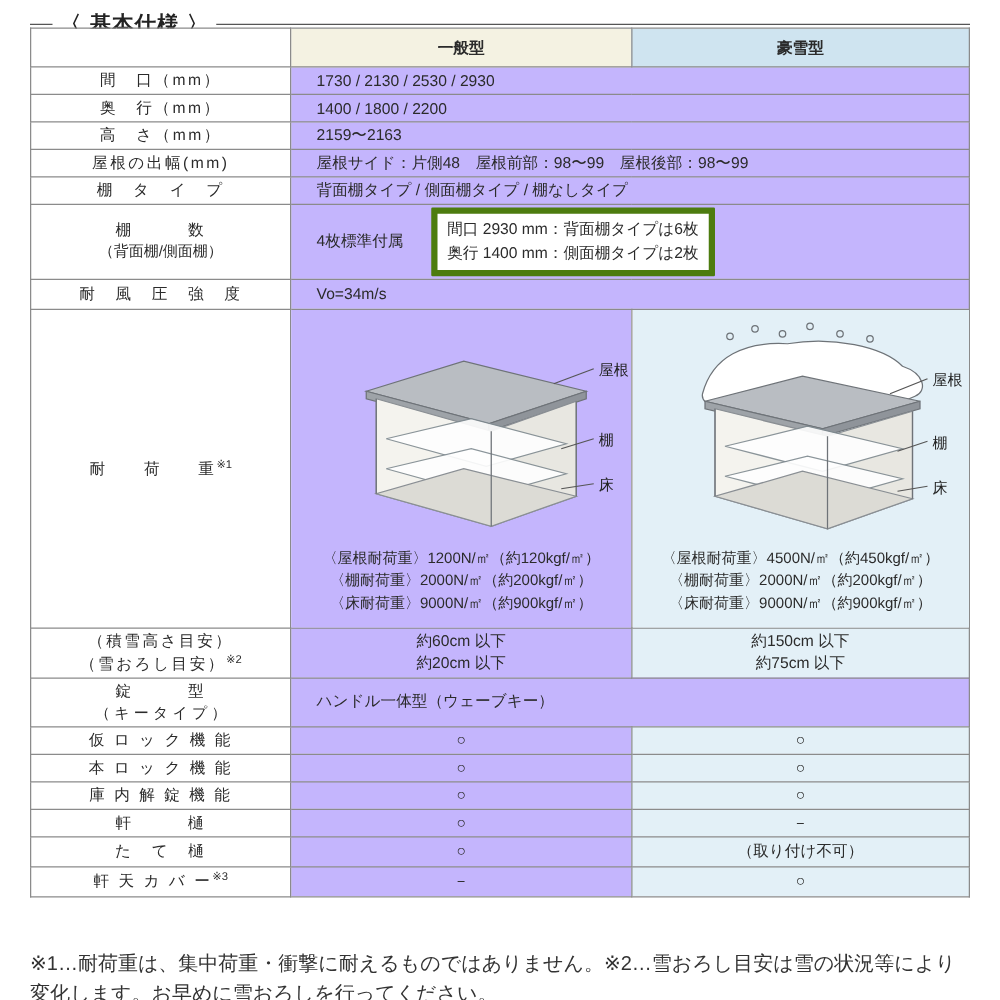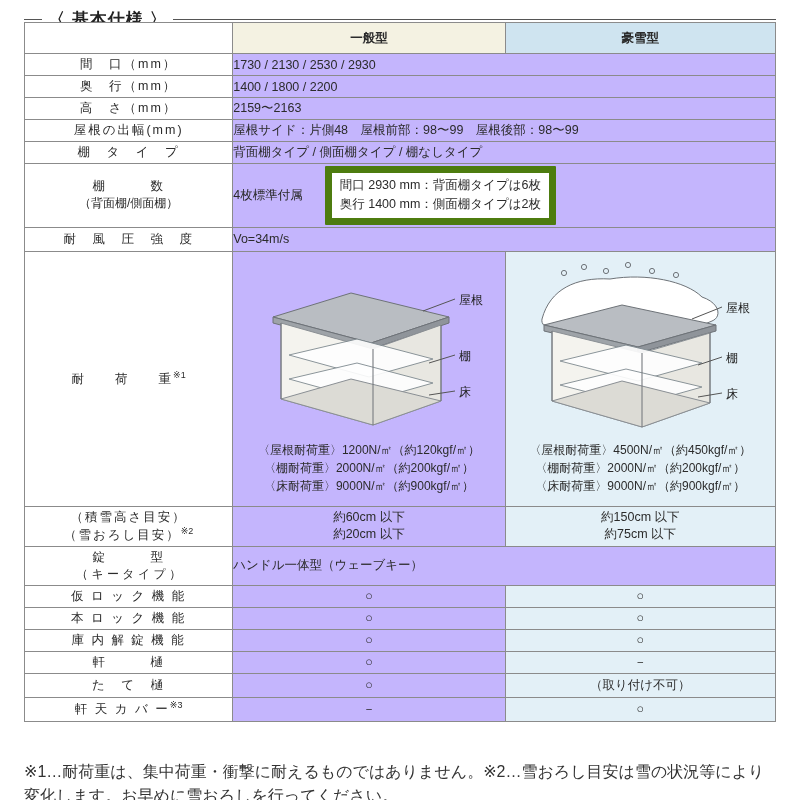--- a/index.html
+++ b/index.html
@@ -26,21 +26,21 @@
 
   
   table.spec{
     position:absolute;left:24px;top:22px;
     width:752px;
     border-collapse:collapse;
     table-layout:fixed;
   }
   table.spec td,table.spec th{
     border:1px solid #8b8b8b;
-    padding:2px 0;
+    padding:2px 20px;
     font-size:12.5px;
     vertical-align:middle;
   }
   .col-label{width:208px;}
   .col-normal{width:272px;}
   .col-snow{width:270px;}
 
   th.hdr{
     height:26px;font-weight:bold;font-size:14px;text-align:center;
   }
@@ -58,21 +58,21 @@
   td.center{text-align:center;}
   .sup{font-size:9px;vertical-align:super;letter-spacing:0;}
 
   .row-h24{height:24px;}
   .row-h22{height:22px;}
 
   
   .shelf-inner{display:flex;align-items:center;gap:22px;}
   .shelf-left{white-space:nowrap;font-size:12.5px;}
   .shelf-box{
-    border:7px solid #4d7c0f;background:#ffffff;
+    border:5px solid #4d7c0f;background:#ffffff;
     padding:3px 8px;font-size:12.5px;line-height:1.55;border-radius:1px;
   }
 
   
   .diagram-cell{padding:0;position:relative;height:250px;}
   .diagram-wrap{position:relative;width:100%;height:182px;}
   .notes{
     text-align:center;font-size:12px;line-height:1.5;padding-bottom:4px;
   }
   .notes div{white-space:nowrap;}

